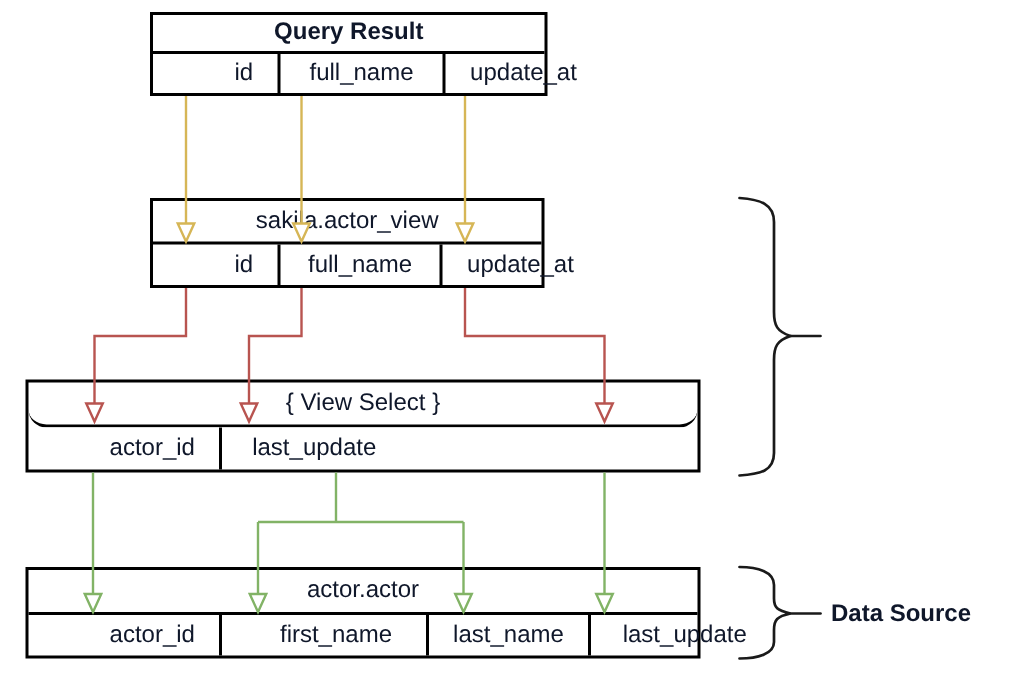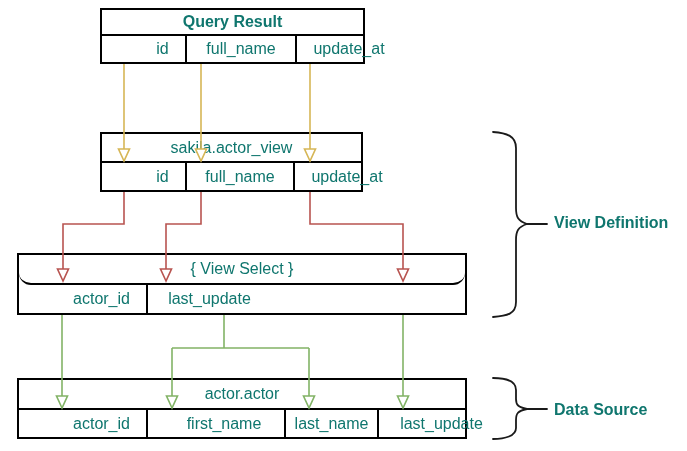--- a/index.html
+++ b/index.html
@@ -2,21 +2,21 @@
 <html style="--arrow-yellow: #d6b656; --arrow-red: #b85450; --arrow-green: #82b366; --box-border: #000000; --brace-color: #1a1a1a; --background: #ffffff;"><head>
 <meta charset="utf-8">
 <style>
   html, body { margin: 0; padding: 0; background: #fff; }
   .canvas {
     position: relative;
     width: 687px;
     height: 451px;
     background: var(--background, #ffffff);
     font-family: "Liberation Sans", "DejaVu Sans", sans-serif;
-    color: #0f766e;
+    color: #0f172a;
     overflow: hidden;
   }
   .tbl {
     position: absolute;
     box-sizing: border-box;
     border: 2px solid var(--box-border, #000);
     background: #fff;
     font-size: 16px;
     line-height: 1;
   }
@@ -61,21 +61,21 @@
   #tbl-view-select .tbl-row   { height: 28px; }
   #tbl-view-select .c0 { width: 89px; }
   #tbl-view-select .c1 { width: 232px; }
   #tbl-view-select .c2 { width: 125px; }
 
   #tbl-actor { left: 17px; top: 378px; width: 450px; height: 61px; }
   #tbl-actor .tbl-title { height: 30px; }
   #tbl-actor .tbl-row   { height: 27px; }
   #tbl-actor .c0 { width: 89px; }
   #tbl-actor .c1 { width: 138px; padding-left: 16px; }
-  #tbl-actor .c2 { width: 93px; }
+  #tbl-actor .c2 { width: 108px; }
   #tbl-actor .c3 { width: 127px; }
 
   svg.overlay {
     position: absolute;
     left: 0; top: 0;
     width: 687px; height: 451px;
     pointer-events: none;
     z-index: 5;
   }
   .stroke-yellow { stroke: var(--arrow-yellow, #d6b656); }
@@ -180,16 +180,15 @@
     <g>
       <path class="brace" d="M493,132 C507,133 516,136 516,148 L516,208 C516,217 518,221 527,224 C518,227 516,231 516,240 L516,302 C516,314 507,316 493,317"></path>
       <path class="brace" d="M527,224 L547,224"></path>
     </g>
     <g>
       <path class="brace" d="M493,378 C505,378 516,381 516,390 L516,399 C516,405 518,407 527,409 C518,411 516,413 516,420 L516,428 C516,436 505,439 493,439"></path>
       <path class="brace" d="M527,409 L547,409"></path>
     </g>
   </svg>
 
-  <div class="side-label" id="label-view-definition">View Definition</div>
   <div class="side-label" id="label-data-source">Data Source</div>
 
 </div>
 
 </body></html>

